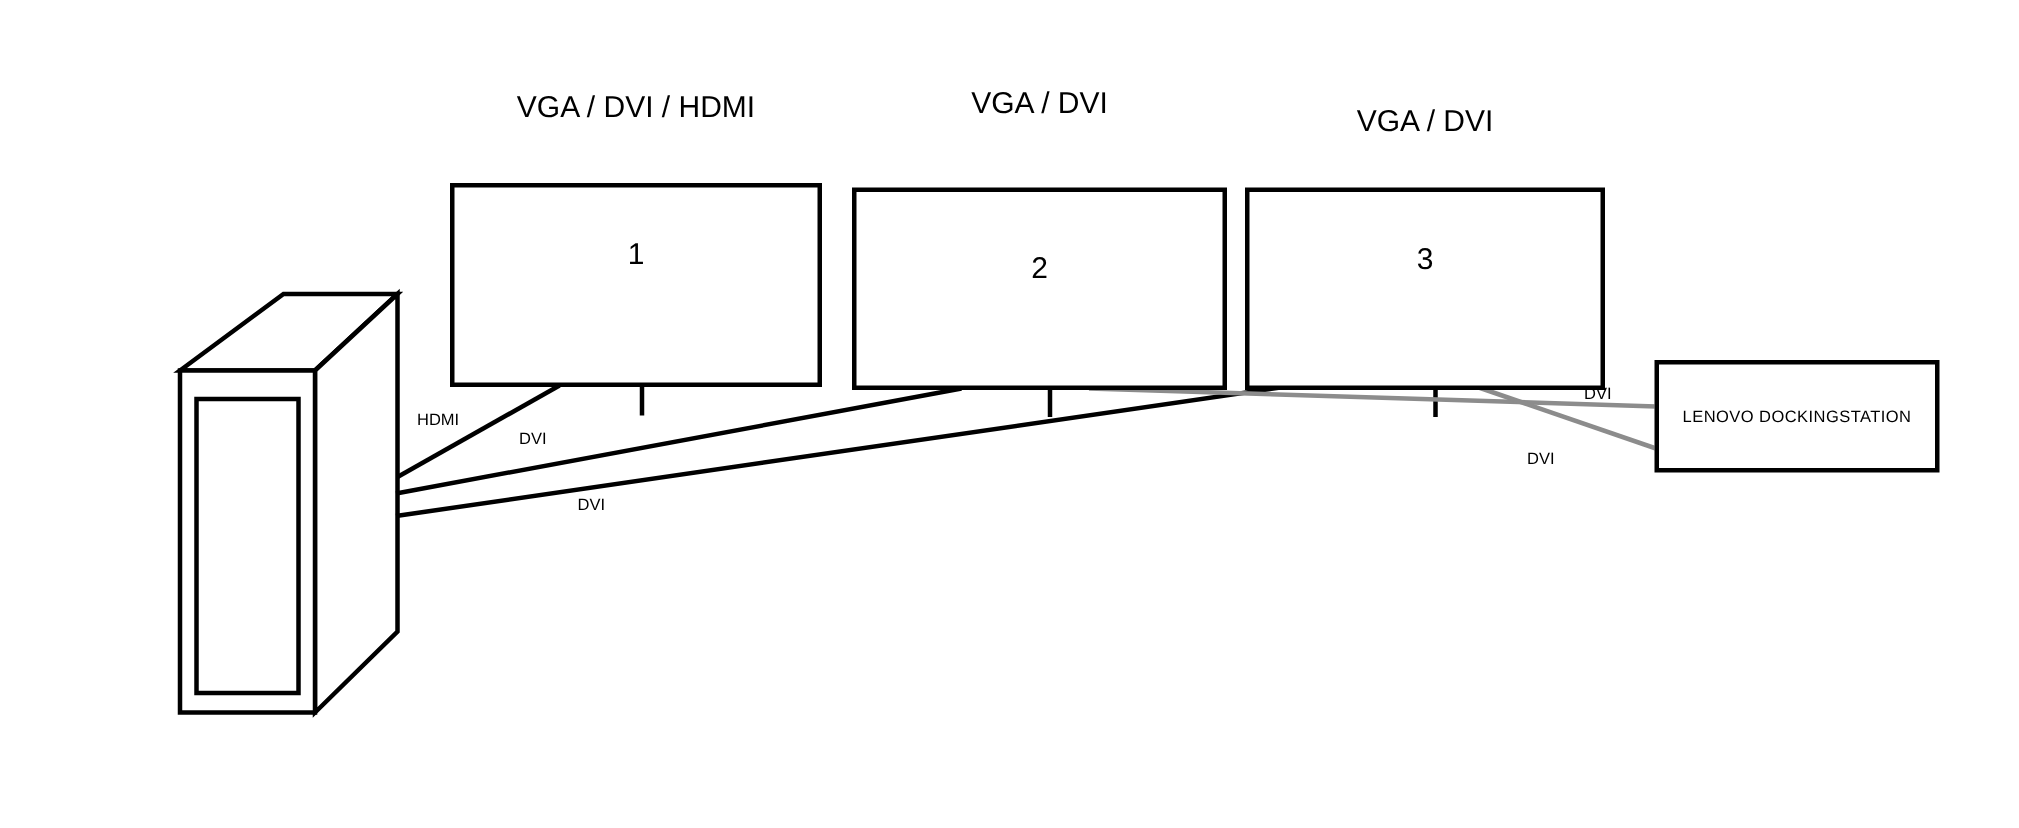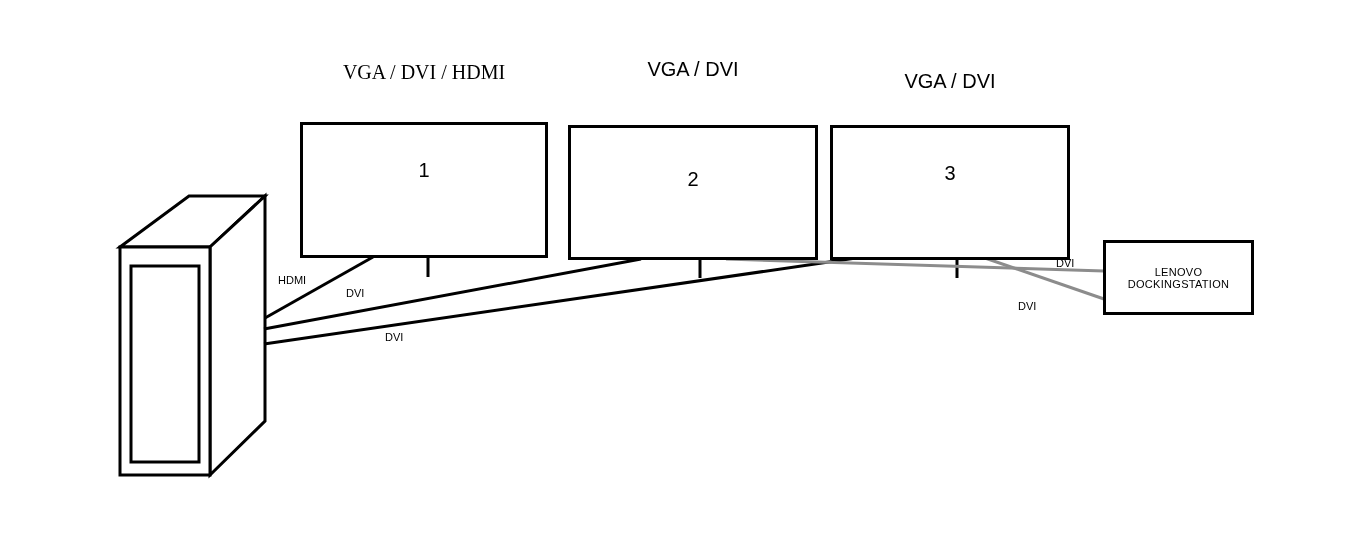--- a/index.html
+++ b/index.html
@@ -38,21 +38,21 @@
   }
   .cable-label {
     position: absolute;
     font-size: 11px;
     white-space: nowrap;
   }
   .dock {
     position: absolute;
     box-sizing: border-box;
     left: 1103px; top: 240px;
-    width: 151px; height: 75px;
+    width: 190px; height: 75px;
     background: #ffffff;
     border: 3px solid #000000;
     display: flex;
     align-items: center;
     justify-content: center;
     font-size: 11px;
     text-align: center;
     letter-spacing: 0.3px;
   }
 </style>
@@ -75,21 +75,21 @@
     <line x1="957" y1="259" x2="957" y2="278" stroke="#000000" stroke-width="3"></line>
 
     <line x1="265" y1="318" x2="373" y2="257" stroke="#000000" stroke-width="3"></line>
     <line x1="264" y1="329" x2="641" y2="259" stroke="#000000" stroke-width="3"></line>
     <line x1="264" y1="344" x2="863" y2="257" stroke="#000000" stroke-width="3"></line>
 
     <line x1="1104" y1="271" x2="726" y2="259" stroke="#8c8c8c" stroke-width="3"></line>
     <line x1="1104" y1="299" x2="982" y2="257" stroke="#8c8c8c" stroke-width="3"></line>
   </svg>
 
-  <div class="monitor-header" style="left:300px; top:61px; width:248px;font-family:Liberation Serif, serif;">VGA / DVI / HDMI</div>
+  <div class="monitor-header" style="left:300px; top:61px; width:248px;">VGA / DVI / HDMI</div>
   <div class="monitor-header" style="left:568px; top:58px; width:250px;">VGA / DVI</div>
   <div class="monitor-header" style="left:830px; top:70px; width:240px;">VGA / DVI</div>
 
   <div class="monitor" style="left:300px; top:122px; width:248px; height:136px;">
     <div class="num">1</div>
   </div>
   <div class="monitor" style="left:568px; top:125px; width:250px; height:135px;">
     <div class="num" style="top:40px;">2</div>
   </div>
   <div class="monitor" style="left:830px; top:125px; width:240px; height:135px;">

